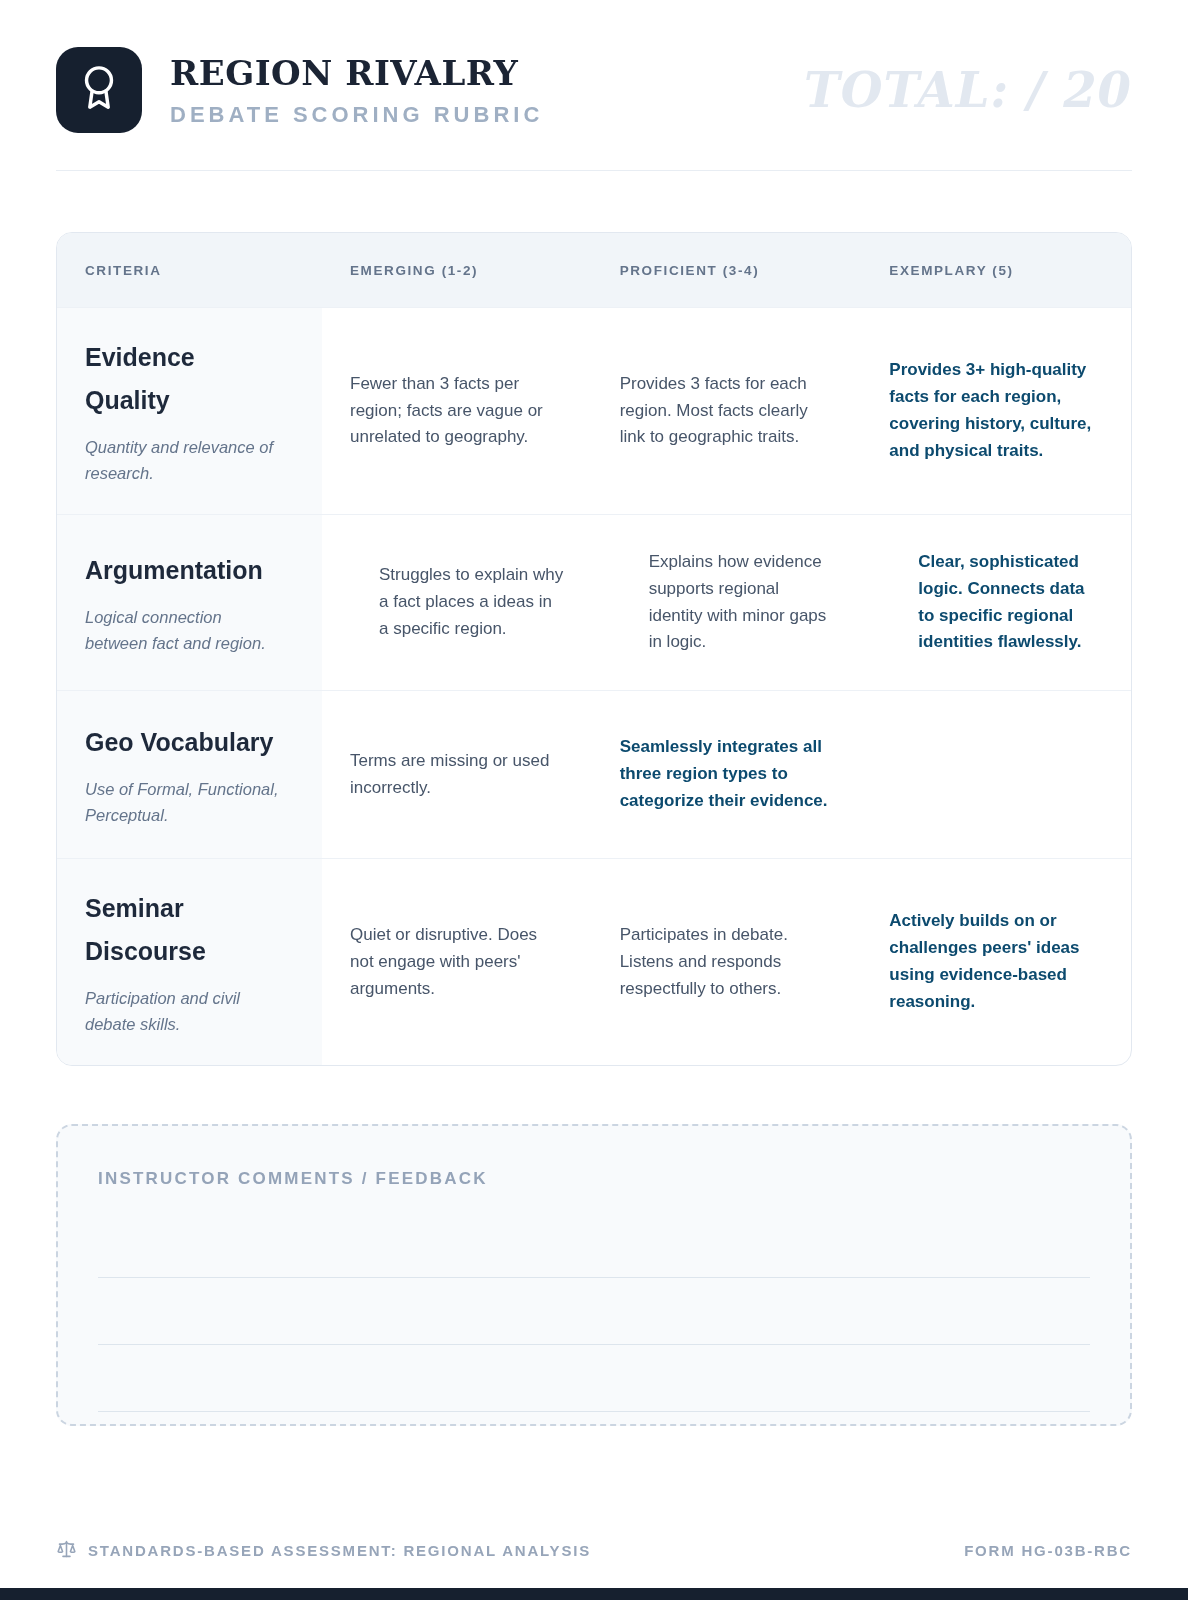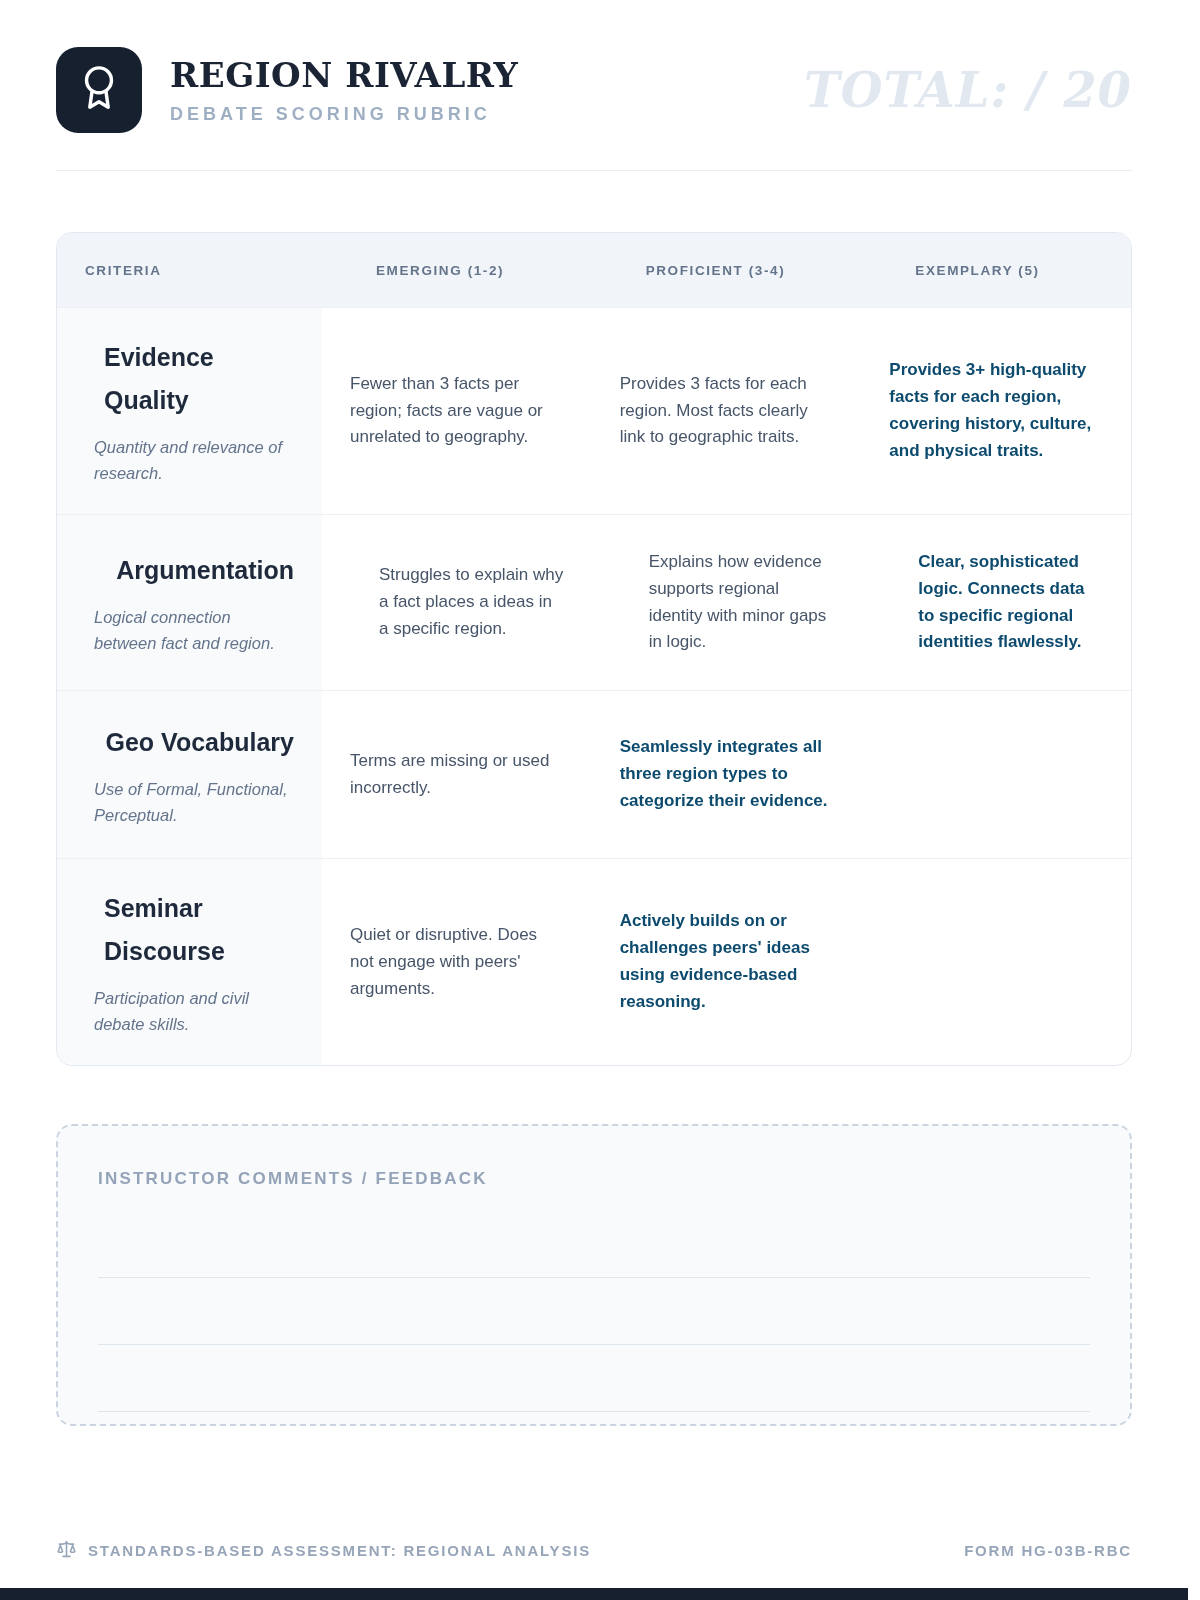--- a/index.html
+++ b/index.html
@@ -20,60 +20,59 @@
   }
   .badge svg { width:46px; height:46px; }
   .header-text { margin-left:28px; }
   .title {
     font-family:"DejaVu Serif", serif;
     font-weight:bold; font-size:34px; letter-spacing:0.5px;
     color:#1B2434;
   }
   .subtitle {
     margin-top:9px;
-    font-weight:bold; font-size:18px; letter-spacing:4px;
+    font-weight:bold; font-size:22px; letter-spacing:4px;
     color:#9FAFC3;
   }
   .total {
     margin-left:auto;
     font-family:"DejaVu Serif", serif;
     font-weight:bold; font-size:48px; letter-spacing:1px;
     color:#E2E8F0;
     font-style:italic;
   }
   .divider { height:1px; background:#E8EDF3; margin:37px 56px 0 56px; }
 
   
   .rubric {
     margin:61px 56px 0 56px;
     border:1px solid #E2E8F0; border-radius:16px;
     overflow:hidden; background:#ffffff;
   }
   .thead {
     display:grid; grid-template-columns:265px 1fr 1fr 1fr;
     background:#F1F5F9;
-    gap:26px;
   }
   .th {
     padding:30px 28px 29px 28px;
     font-size:13.5px; font-weight:bold; letter-spacing:1.6px;
     color:#64748B;
   }
   .row {
     display:grid; grid-template-columns:265px 1fr 1fr 1fr;
     border-top:1px solid #EDF1F6;
     align-items:center;
   }
   .row-0 { min-height:198px; }
   .row-1 { min-height:176px;gap:29px; }
   .row-2 { min-height:168px; }
   .row-3 { min-height:186px; }
   .cell {
     padding:28px 28px;
-    font-size:17px; line-height:1.58; color:#475569;align-items:flex-end;
+    font-size:17px; line-height:1.58; color:#475569;
   }
   .cell.criteria {
     background:#F8FAFC;
     align-self:stretch;
     display:flex; flex-direction:column; justify-content:center;
   }
   .crit-title {
     font-size:25px; font-weight:bold; color:#1E293B;
     line-height:1.72; max-width:190px;
   }
@@ -178,20 +177,21 @@
       <div class="cell">Terms are missing or used incorrectly.</div>
       <div class="cell exemplary">Seamlessly integrates all three region types to categorize their evidence.</div>
     </div>
 
     <div class="row row-3">
       <div class="cell criteria">
         <div class="crit-title">Seminar Discourse</div>
         <div class="crit-sub">Participation and civil debate skills.</div>
       </div>
       <div class="cell">Quiet or disruptive. Does not engage with peers' arguments.</div>
+      <div class="cell">Participates in debate. Listens and responds respectfully to others.</div>
       <div class="cell exemplary">Actively builds on or challenges peers' ideas using evidence-based reasoning.</div>
     </div>
   </div>
 
   <div class="comments">
     <div class="comments-label">INSTRUCTOR COMMENTS / FEEDBACK</div>
     <div class="cline cline-0"></div>
     <div class="cline cline-1"></div>
     <div class="cline cline-2"></div>
   </div>

